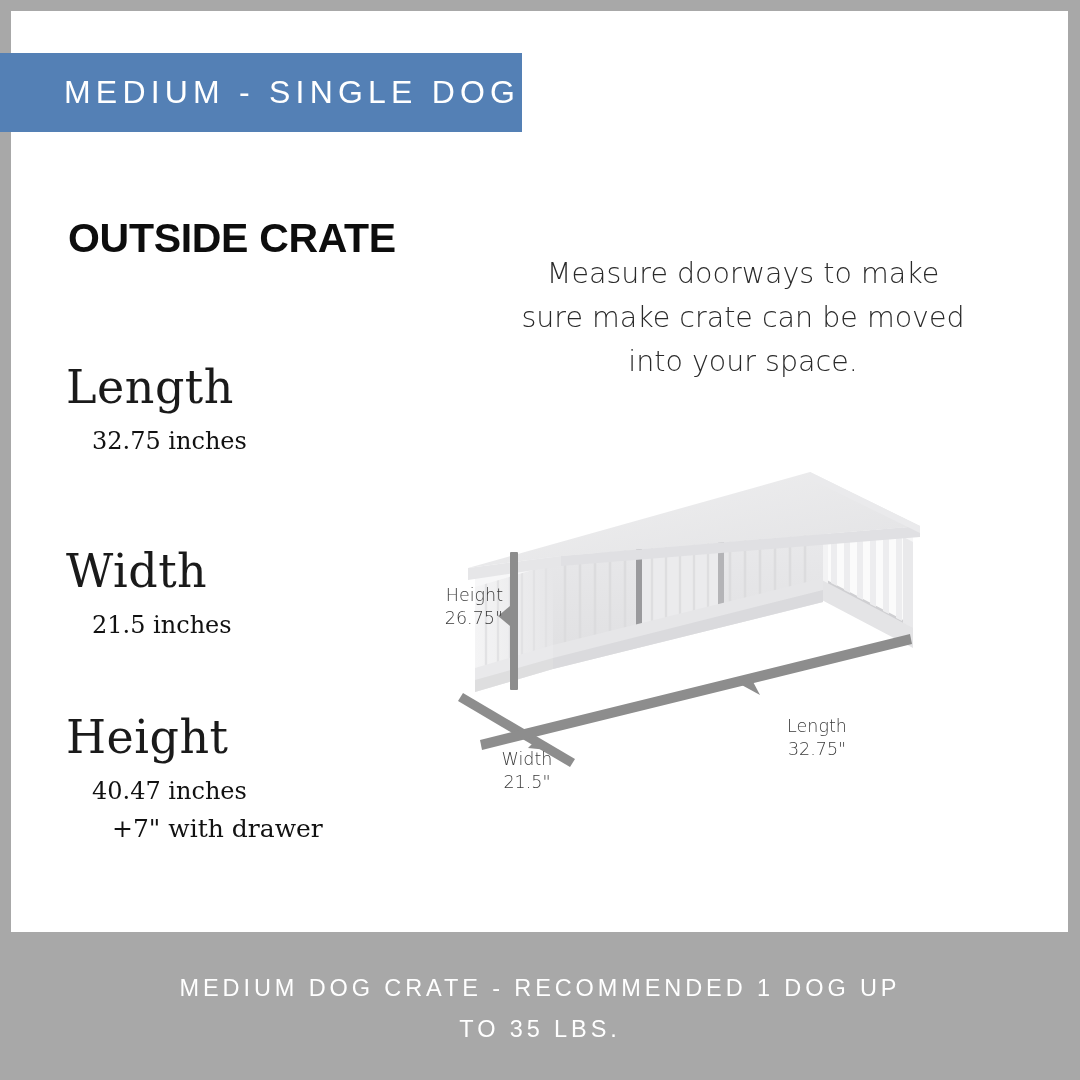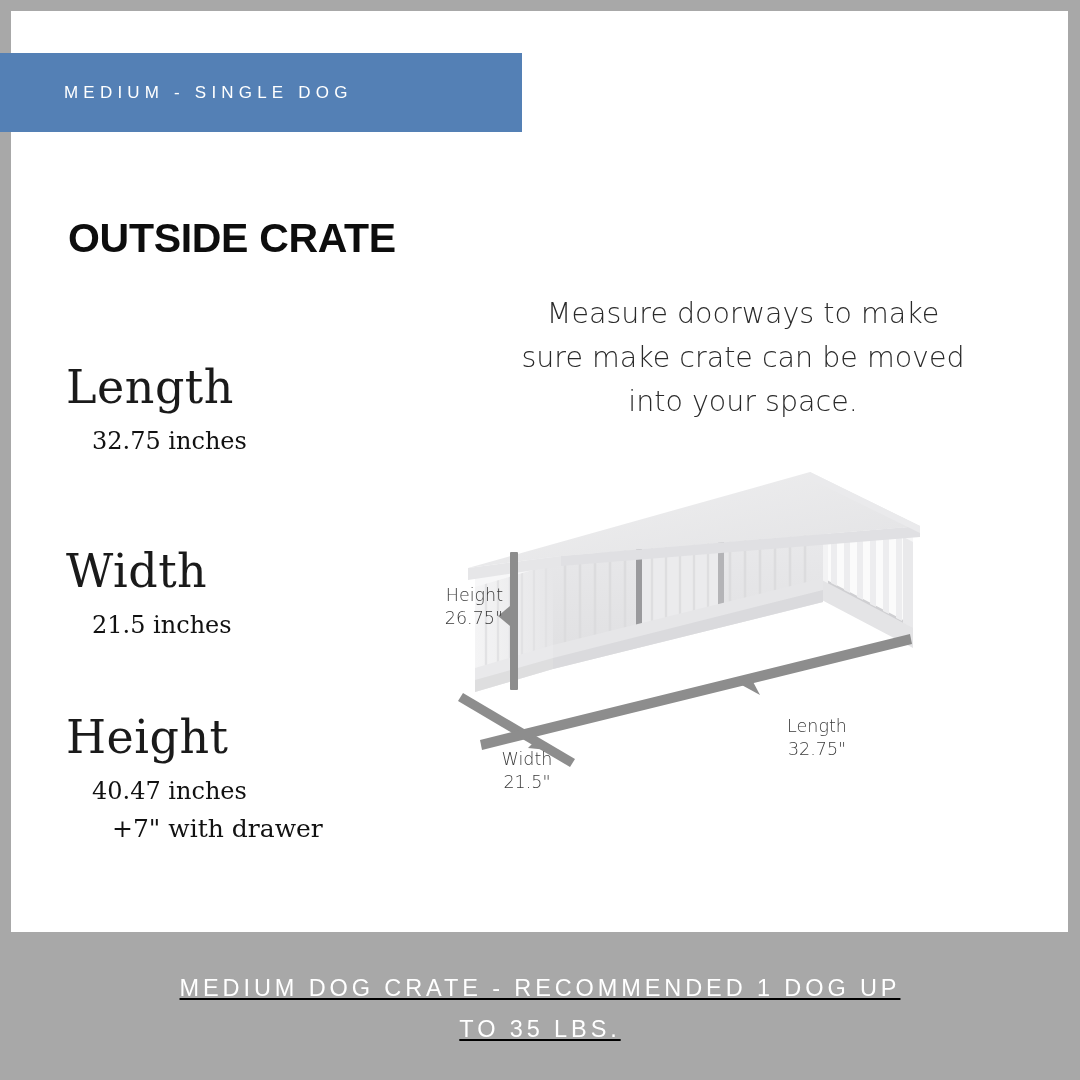--- a/index.html
+++ b/index.html
@@ -38,21 +38,21 @@
     top: 53px;
     width: 522px;
     height: 79px;
     background: #5480b5;
     display: flex;
     align-items: center;
   }
   #banner-label {
     color: #ffffff;
     font-family: "Liberation Sans", sans-serif;
-    font-size: 17px;
+    font-size: 32px;
     font-weight: 400;
     letter-spacing: 5.2px;
     padding-left: 64px;
     white-space: nowrap;
   }
 
   
   #left-col {
     position: absolute;
     left: 56px;
@@ -110,21 +110,20 @@
     position: absolute;
     left: 508px;
     top: 252px;
     width: 470px;
     text-align: center;
     font-family: "DejaVu Sans", sans-serif;
     font-weight: 300;
     font-size: 28.5px;
     line-height: 1.54;
     color: #2a2a2a;
-    margin-top: 40px;
   }
 
   
   #illustration {
     position: absolute;
     left: 420px;
     top: 390px;
     width: 530px;
     height: 440px;
   }
@@ -150,21 +149,20 @@
     top: 932px;
     width: 1080px;
     height: 148px;
     background: #a8a8a8;
     display: flex;
     flex-direction: column;
     align-items: center;
     justify-content: flex-start;
     padding-top: 36px;
     box-sizing: border-box;
-    text-decoration: underline;
   }
   .footer-line {
     color: #ffffff;
     font-family: "Liberation Sans", sans-serif;
     font-size: 23.5px;
     font-weight: 400;
     letter-spacing: 3.9px;
     line-height: 1.75;
     white-space: nowrap;
   }

